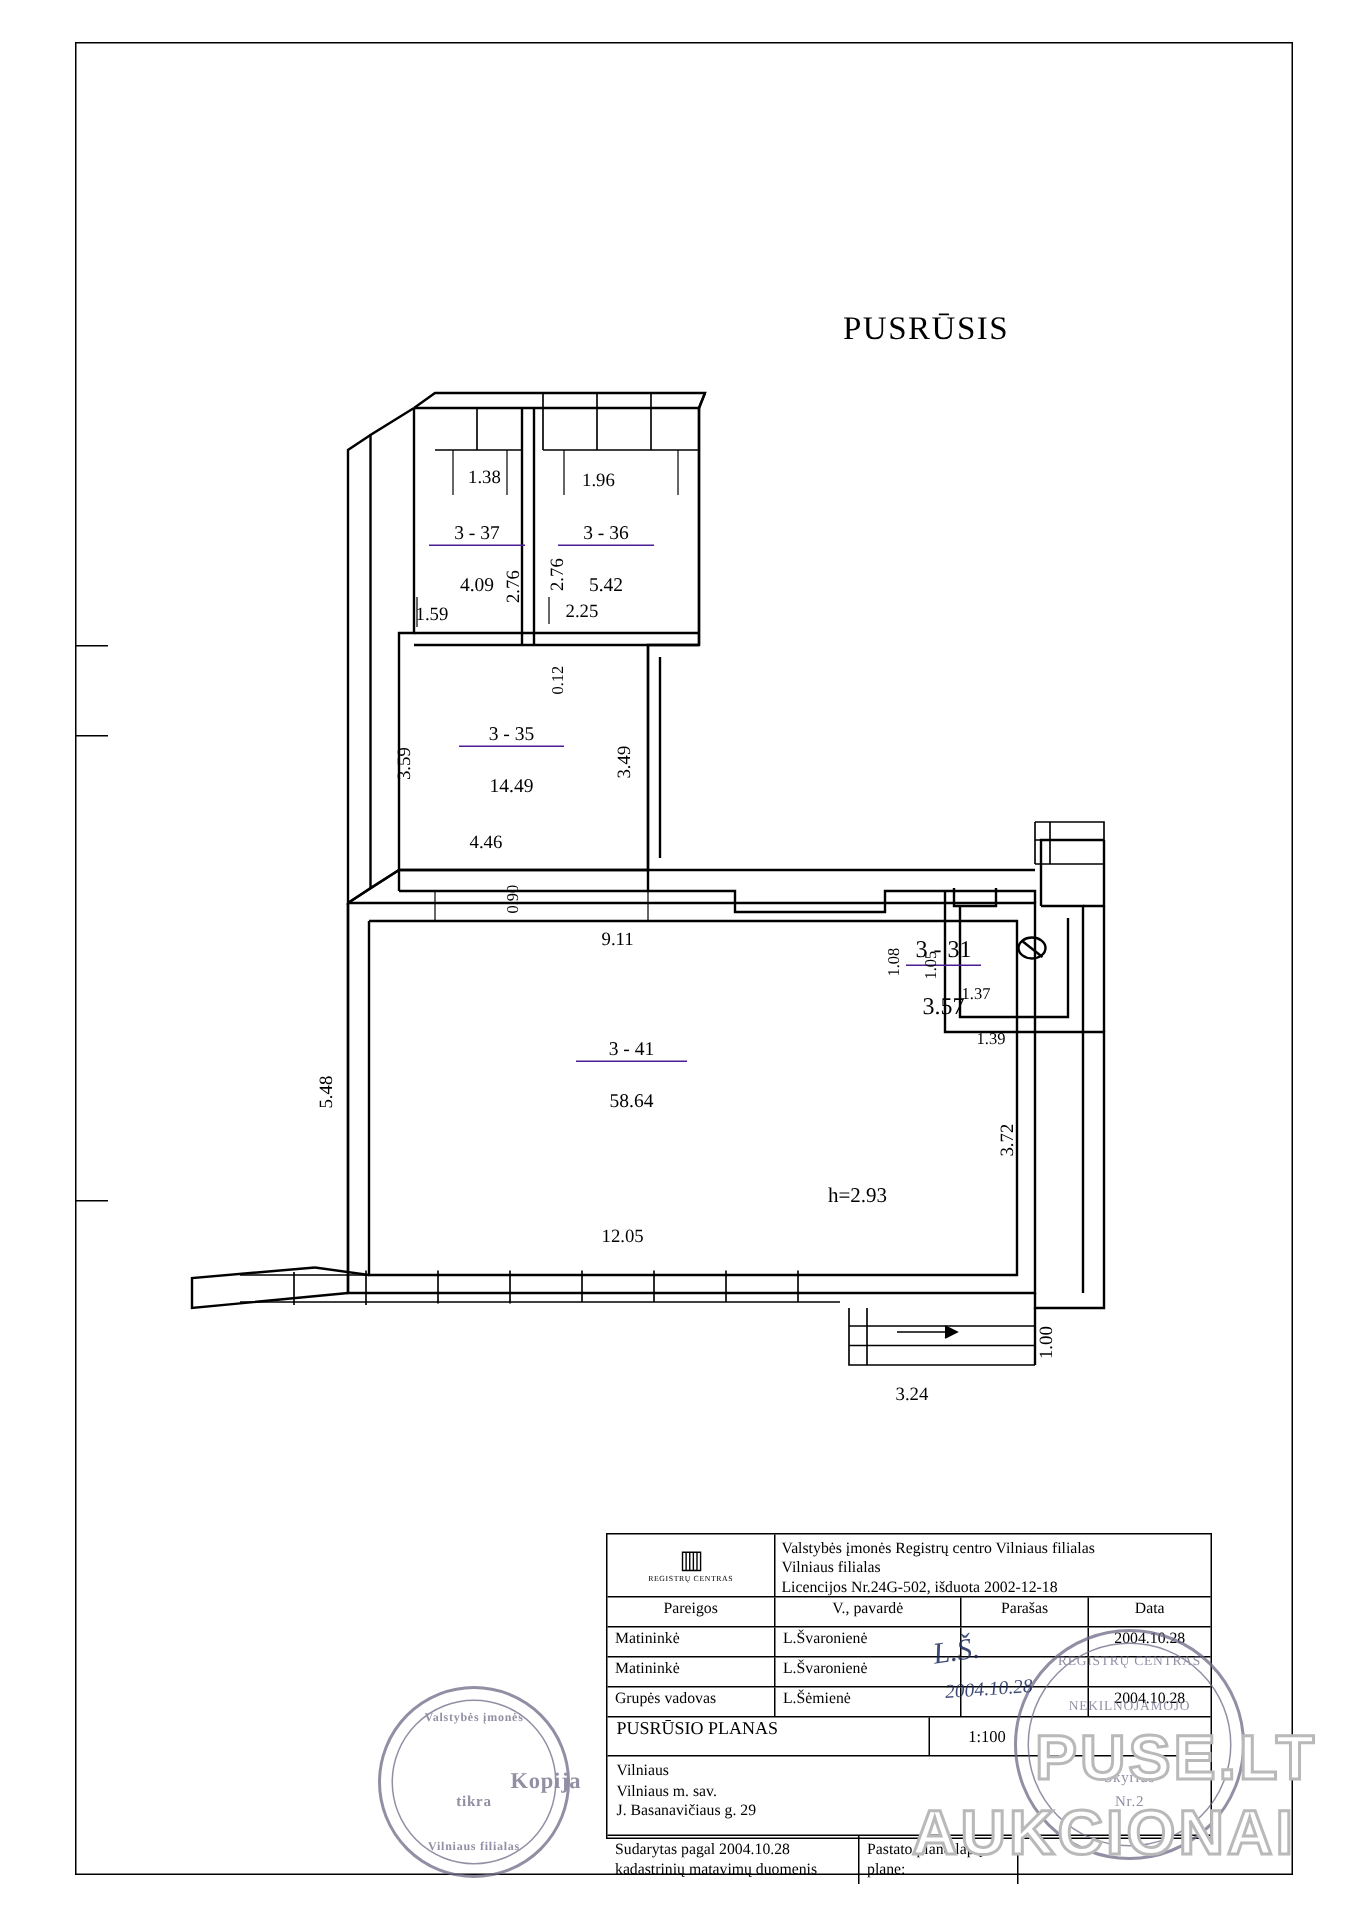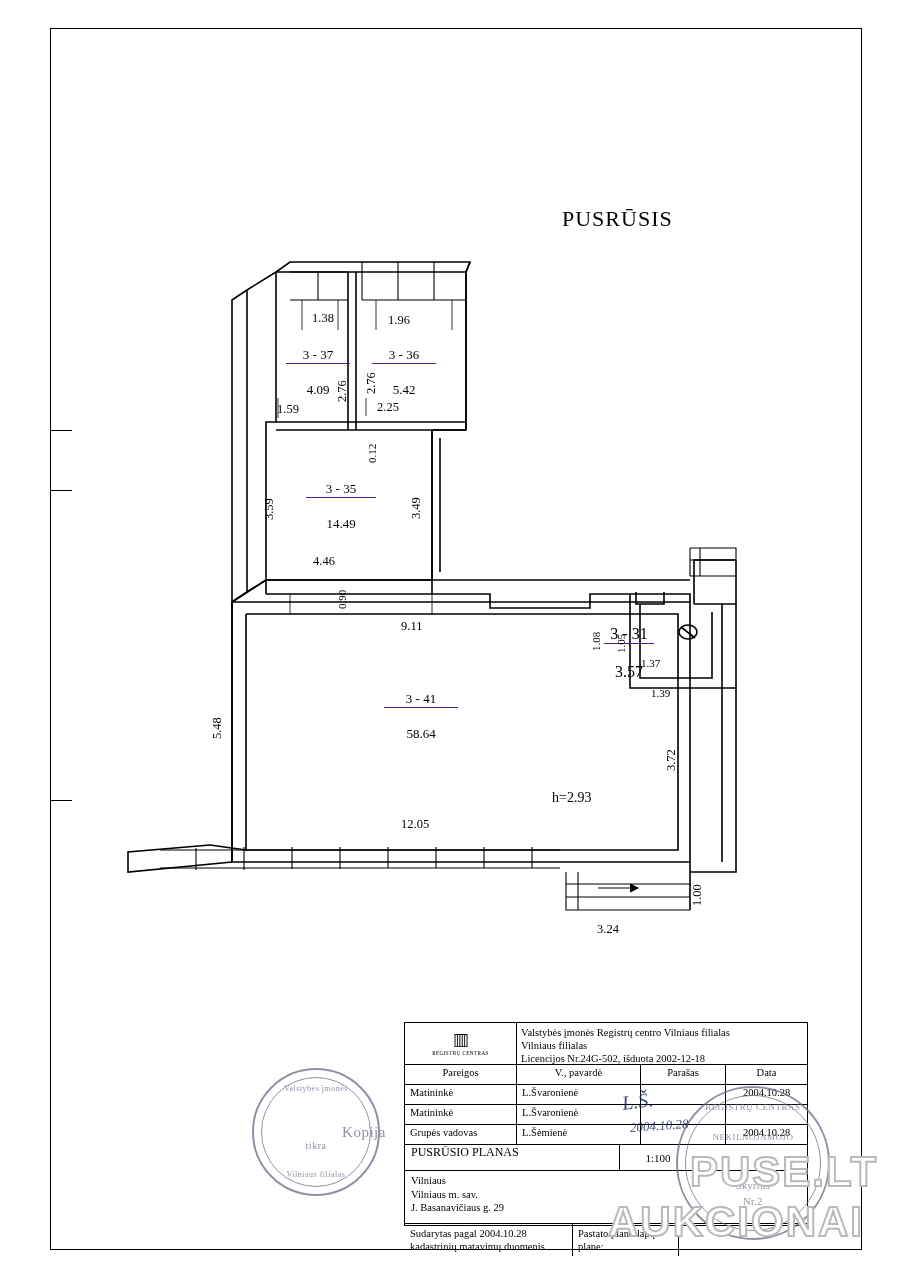--- a/index.html
+++ b/index.html
@@ -388,21 +388,21 @@
 
     <div class="sb-row sb-foot">
       <div class="f1" style="white-space:pre-line;">Sudarytas pagal  2004.10.28
 kadastrinių matavimų duomenis</div>
       <div class="f2" style="white-space:pre-line;">Pastato plano lapų
 plane:</div>
       <div class="f3"></div>
     </div>
   </div>
 
-  <div class="round-stamp" style="left:252px; top:1068px; width:124px; height:124px;">
+  <div class="round-stamp" style="left:252px; top:1124px; width:124px; height:124px;font-weight:bold;">
     <div class="inner"></div>
     <div class="stamp-text" style="top:14px;">Valstybės įmonės</div>
     <div class="stamp-text" style="top:54px; font-size:15px;padding-left:48px;">Kopija</div>
     <div class="stamp-text" style="top:70px; font-size:10px;">tikra</div>
     <div class="stamp-text" style="top:100px;">Vilniaus filialas</div>
   </div>
 
   <div class="round-stamp" style="left:676px; top:1086px; width:150px; height:150px;">
     <div class="inner"></div>
     <div class="stamp-text" style="top:14px; font-size:9px;">REGISTRŲ CENTRAS</div>

